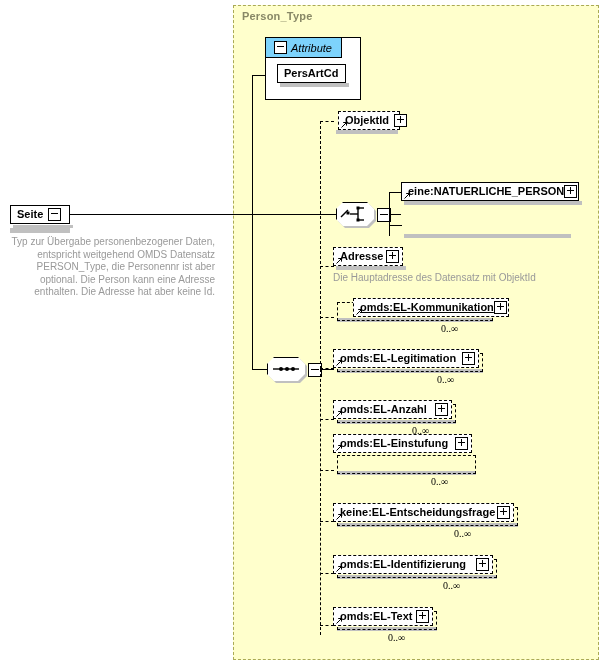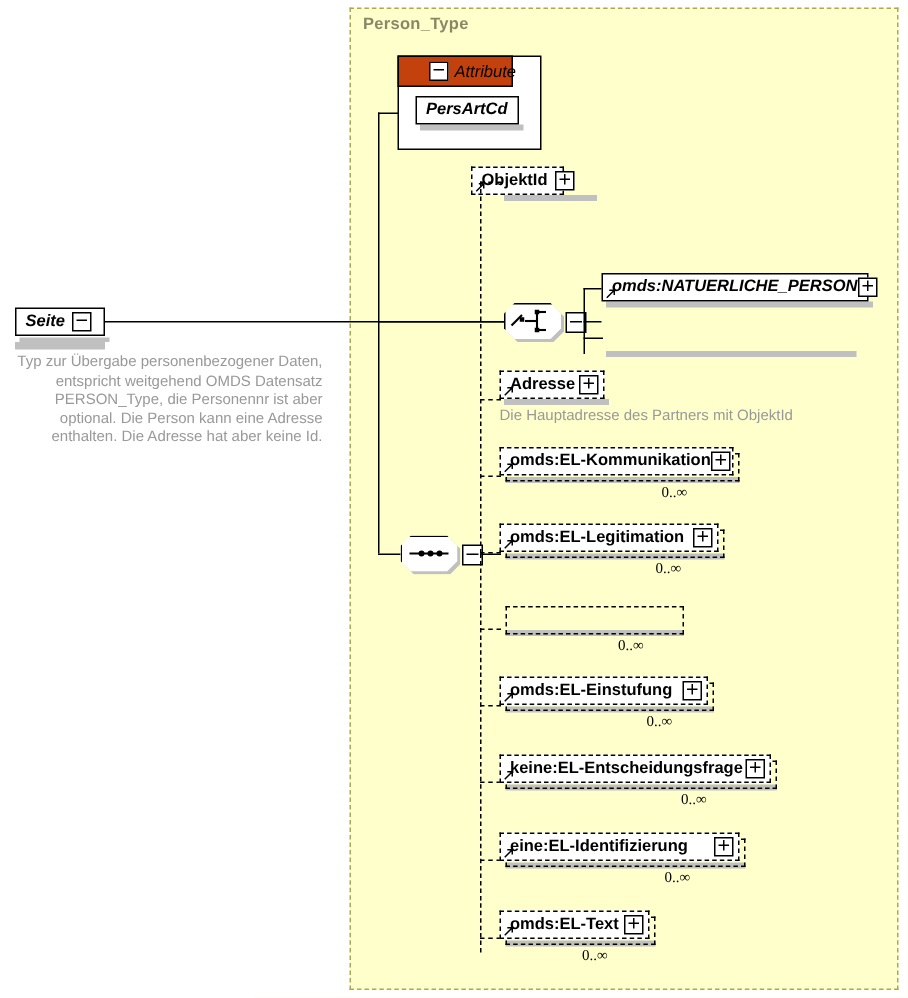--- a/index.html
+++ b/index.html
@@ -35,21 +35,21 @@
     box-sizing:border-box;
     height:19px;
     display:flex;align-items:center;
     padding:0 3px 0 6px;
     white-space:nowrap;
   }
   .node .lbl{
     font-size:11px;font-weight:bold;color:#000000;
     line-height:11px;
   }
-  .node.solid{border:1px solid #000000;font-style:italic;}
+  .node.solid{border:1px solid #000000;}
   .node.dashed{border:1px dashed #000000;}
   
   .shadow{
     position:absolute;background:#c0c0c0;
   }
   
   .repeat-outline{
     position:absolute;border:1px dashed #000000;
     background:transparent;box-sizing:border-box;
   }
@@ -91,23 +91,23 @@
   
   #attr-group{
     position:absolute;left:265px;top:37px;
     width:96px;height:63px;
     background:#ffffff;border:1px solid #000000;
     box-sizing:border-box;
   }
   #attr-tab{
     position:absolute;left:265px;top:37px;
     width:77px;height:21px;
-    background:#c2410c;border:1px solid #000000;
+    background:#7dd3fc;border:1px solid #000000;
     box-sizing:border-box;
-    display:flex;align-items:center;padding-left:20px;
+    display:flex;align-items:center;padding-left:8px;
   }
   #attr-tab .lbl{
     font-size:11px;font-style:italic;color:#000000;margin-left:4px;
   }
   #attr-minus{
     width:11px;height:11px;border:1px solid #000000;background:#fff;position:relative;flex:0 0 auto;
   }
   #attr-minus::before{
     content:"";position:absolute;left:2px;top:4px;width:7px;height:1px;background:#000000;
   }
@@ -183,21 +183,21 @@
     <span id="attr-minus"></span>
     <span class="lbl">Attribute</span>
   </div>
 
   <div class="ln v" style="left:252px;top:75px;height:294px;"></div>
   <div class="ln h" style="left:252px;top:75px;width:14px;"></div>
   <div class="ln h" style="left:252px;top:214px;width:88px;"></div>
   <div class="ln h" style="left:252px;top:369px;width:15px;"></div>
 
   <div class="shadow" style="left:336px;top:130px;width:62px;height:4px;"></div>
-  <div class="node dashed" style="left:314px;top:111px;width:62px;">
+  <div class="node dashed" style="left:338px;top:111px;width:62px;">
     <span class="lbl">ObjektId</span>
     <span class="btn plus"></span>
     <svg class="refarrow" viewBox="0 0 7 7">
       <path d="M0.5 6.5 L5.5 1.5 M5.5 1.5 L2.2 1.5 M5.5 1.5 L5.5 4.6" stroke="#000" stroke-width="1" fill="none"></path>
     </svg>
   </div>
 
   <div class="comp" style="left:336px;top:202px;">
     <div class="octshadow"></div>
     <div class="oct"></div>
@@ -214,21 +214,21 @@
     <span class="cbtn"></span>
   </div>
 
   <div class="ln h" style="left:389px;top:214px;width:12px;"></div>
   <div class="ln v" style="left:389px;top:192px;height:44px;"></div>
   <div class="ln h" style="left:389px;top:192px;width:13px;"></div>
   <div class="ln h" style="left:389px;top:225px;width:13px;"></div>
 
   <div class="shadow" style="left:404px;top:201px;width:178px;height:4px;"></div>
   <div class="node solid" style="left:401px;top:182px;width:178px;">
-    <span class="lbl">omds:NATUERLICHE_PERSON</span>
+    <span class="lbl">eine:NATUERLICHE_PERSON</span>
     <span class="btn plus" style="margin-left:auto;"></span>
     <svg class="refarrow" viewBox="0 0 7 7">
       <path d="M0.5 6.5 L5.5 1.5 M5.5 1.5 L2.2 1.5 M5.5 1.5 L5.5 4.6" stroke="#000" stroke-width="1" fill="none"></path>
     </svg>
   </div>
 
   <div class="shadow" style="left:404px;top:234px;width:167px;height:4px;"></div>
 
   <div class="comp" style="left:267px;top:357px;">
     <div class="octshadow"></div>
@@ -257,25 +257,25 @@
   <div class="dln h" style="left:320px;top:625px;width:14px;"></div>
 
   <div class="shadow" style="left:336px;top:266px;width:70px;height:4px;"></div>
   <div class="node dashed" style="left:333px;top:247px;width:70px;">
     <span class="lbl">Adresse</span>
     <span class="btn plus" style="margin-left:auto;"></span>
     <svg class="refarrow" viewBox="0 0 7 7">
       <path d="M0.5 6.5 L5.5 1.5 M5.5 1.5 L2.2 1.5 M5.5 1.5 L5.5 4.6" stroke="#000" stroke-width="1" fill="none"></path>
     </svg>
   </div>
-  <div class="anno" style="left:333px;top:272px;width:250px;">Die Hauptadresse des Partners mit ObjektId</div>
+  <div class="anno" style="left:333px;top:272px;width:250px;">Die Hauptadresse des Datensatz mit ObjektId</div>
 
   <div class="shadow" style="left:337px;top:318px;width:156px;height:4px;"></div>
   <div class="repeat-outline" style="left:337px;top:302px;width:156px;height:19px;"></div>
-  <div class="node dashed" style="left:333px;top:298px;width:156px;">
+  <div class="node dashed" style="left:353px;top:298px;width:156px;text-decoration:underline;">
     <span class="lbl">omds:EL-Kommunikation</span>
     <span class="btn plus" style="margin-left:auto;"></span>
     <svg class="refarrow" viewBox="0 0 7 7">
       <path d="M0.5 6.5 L5.5 1.5 M5.5 1.5 L2.2 1.5 M5.5 1.5 L5.5 4.6" stroke="#000" stroke-width="1" fill="none"></path>
     </svg>
   </div>
   <div class="card" style="left:441px;top:323px;">0..∞</div>
 
   <div class="shadow" style="left:337px;top:369px;width:146px;height:4px;"></div>
   <div class="repeat-outline" style="left:337px;top:353px;width:146px;height:19px;"></div>
@@ -283,25 +283,32 @@
     <span class="lbl">omds:EL-Legitimation</span>
     <span class="btn plus" style="margin-left:auto;"></span>
     <svg class="refarrow" viewBox="0 0 7 7">
       <path d="M0.5 6.5 L5.5 1.5 M5.5 1.5 L2.2 1.5 M5.5 1.5 L5.5 4.6" stroke="#000" stroke-width="1" fill="none"></path>
     </svg>
   </div>
   <div class="card" style="left:437px;top:374px;">0..∞</div>
 
   <div class="shadow" style="left:337px;top:420px;width:119px;height:4px;"></div>
   <div class="repeat-outline" style="left:337px;top:404px;width:119px;height:19px;"></div>
+  <div class="node dashed" style="left:333px;top:400px;width:119px;">
+    <span class="lbl">omds:EL-Anzahl</span>
+    <span class="btn plus" style="margin-left:auto;"></span>
+    <svg class="refarrow" viewBox="0 0 7 7">
+      <path d="M0.5 6.5 L5.5 1.5 M5.5 1.5 L2.2 1.5 M5.5 1.5 L5.5 4.6" stroke="#000" stroke-width="1" fill="none"></path>
+    </svg>
+  </div>
   <div class="card" style="left:412px;top:425px;">0..∞</div>
 
   <div class="shadow" style="left:337px;top:471px;width:139px;height:4px;"></div>
   <div class="repeat-outline" style="left:337px;top:455px;width:139px;height:19px;"></div>
-  <div class="node dashed" style="left:333px;top:451px;width:139px;text-align:right;">
+  <div class="node dashed" style="left:333px;top:434px;width:139px;text-align:right;">
     <span class="lbl">omds:EL-Einstufung</span>
     <span class="btn plus" style="margin-left:auto;"></span>
     <svg class="refarrow" viewBox="0 0 7 7">
       <path d="M0.5 6.5 L5.5 1.5 M5.5 1.5 L2.2 1.5 M5.5 1.5 L5.5 4.6" stroke="#000" stroke-width="1" fill="none"></path>
     </svg>
   </div>
   <div class="card" style="left:431px;top:476px;">0..∞</div>
 
   <div class="shadow" style="left:337px;top:523px;width:181px;height:4px;"></div>
   <div class="repeat-outline" style="left:337px;top:507px;width:181px;height:19px;"></div>
@@ -310,21 +317,21 @@
     <span class="btn plus" style="margin-left:auto;"></span>
     <svg class="refarrow" viewBox="0 0 7 7">
       <path d="M0.5 6.5 L5.5 1.5 M5.5 1.5 L2.2 1.5 M5.5 1.5 L5.5 4.6" stroke="#000" stroke-width="1" fill="none"></path>
     </svg>
   </div>
   <div class="card" style="left:454px;top:528px;">0..∞</div>
 
   <div class="shadow" style="left:337px;top:575px;width:160px;height:4px;"></div>
   <div class="repeat-outline" style="left:337px;top:559px;width:160px;height:19px;"></div>
   <div class="node dashed" style="left:333px;top:555px;width:160px;">
-    <span class="lbl">eine:EL-Identifizierung</span>
+    <span class="lbl">omds:EL-Identifizierung</span>
     <span class="btn plus" style="margin-left:auto;"></span>
     <svg class="refarrow" viewBox="0 0 7 7">
       <path d="M0.5 6.5 L5.5 1.5 M5.5 1.5 L2.2 1.5 M5.5 1.5 L5.5 4.6" stroke="#000" stroke-width="1" fill="none"></path>
     </svg>
   </div>
   <div class="card" style="left:443px;top:580px;">0..∞</div>
 
   <div class="shadow" style="left:337px;top:627px;width:100px;height:4px;"></div>
   <div class="repeat-outline" style="left:337px;top:611px;width:100px;height:19px;"></div>
   <div class="node dashed" style="left:333px;top:607px;width:100px;">

